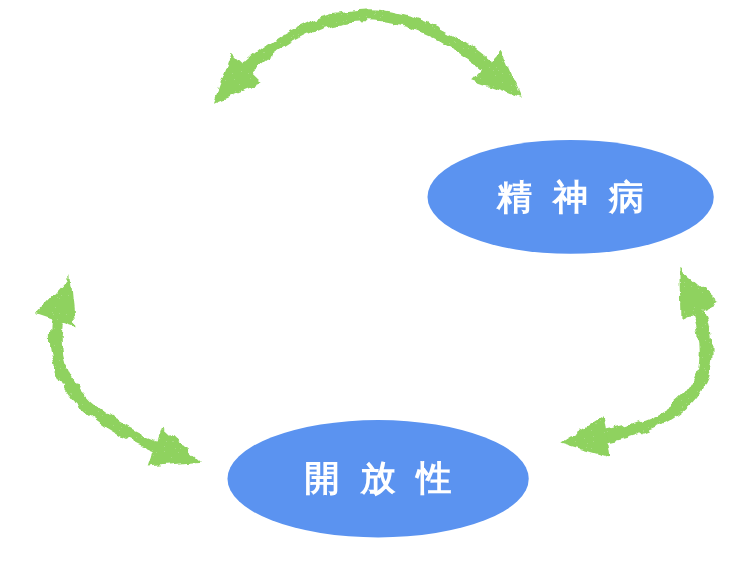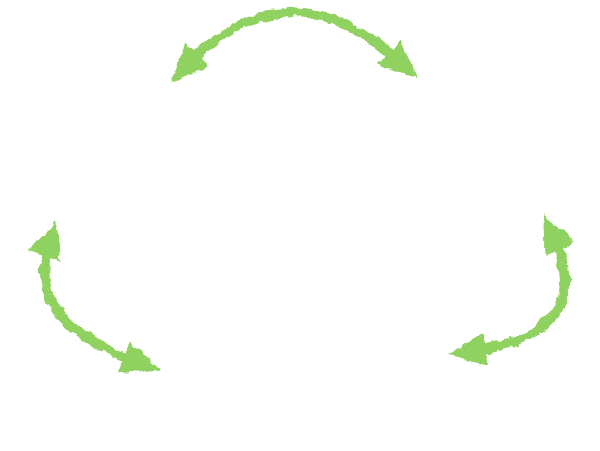--- a/index.html
+++ b/index.html
@@ -92,15 +92,21 @@
       </marker>
     </defs>
     <g filter="url(#crayon)">
       <path class="arrow-path" d="M 185,67 Q 290,-41 402,64" marker-start="url(#ah)" marker-end="url(#ah)"></path>
       <path class="arrow-path" d="M 50,240 C 34,288 50,332 141,363" marker-start="url(#ah)" marker-end="url(#ah)"></path>
       <path class="arrow-path" d="M 552,233 C 578,288 570,338 468,352" marker-start="url(#ah)" marker-end="url(#ah)"></path>
     </g>
   </svg>
 
 
+  <div class="node node-psychosis">
+    <span class="spaced">精神病</span>
+  </div>
 
+  <div class="node node-openness">
+    <span class="spaced">開放性</span>
+  </div>
 
 </div>
 
 </body></html>

